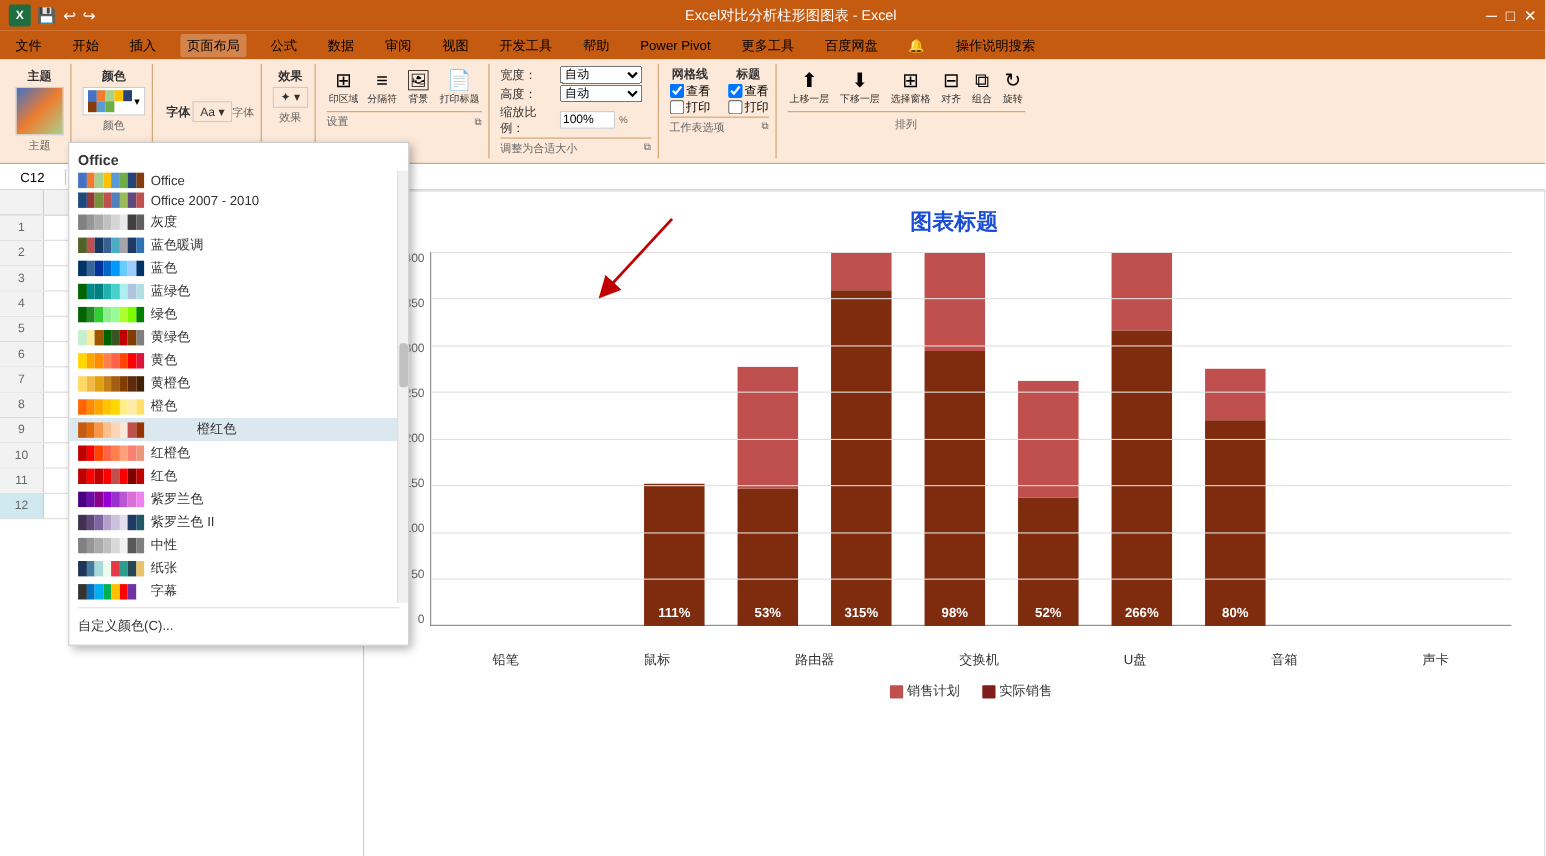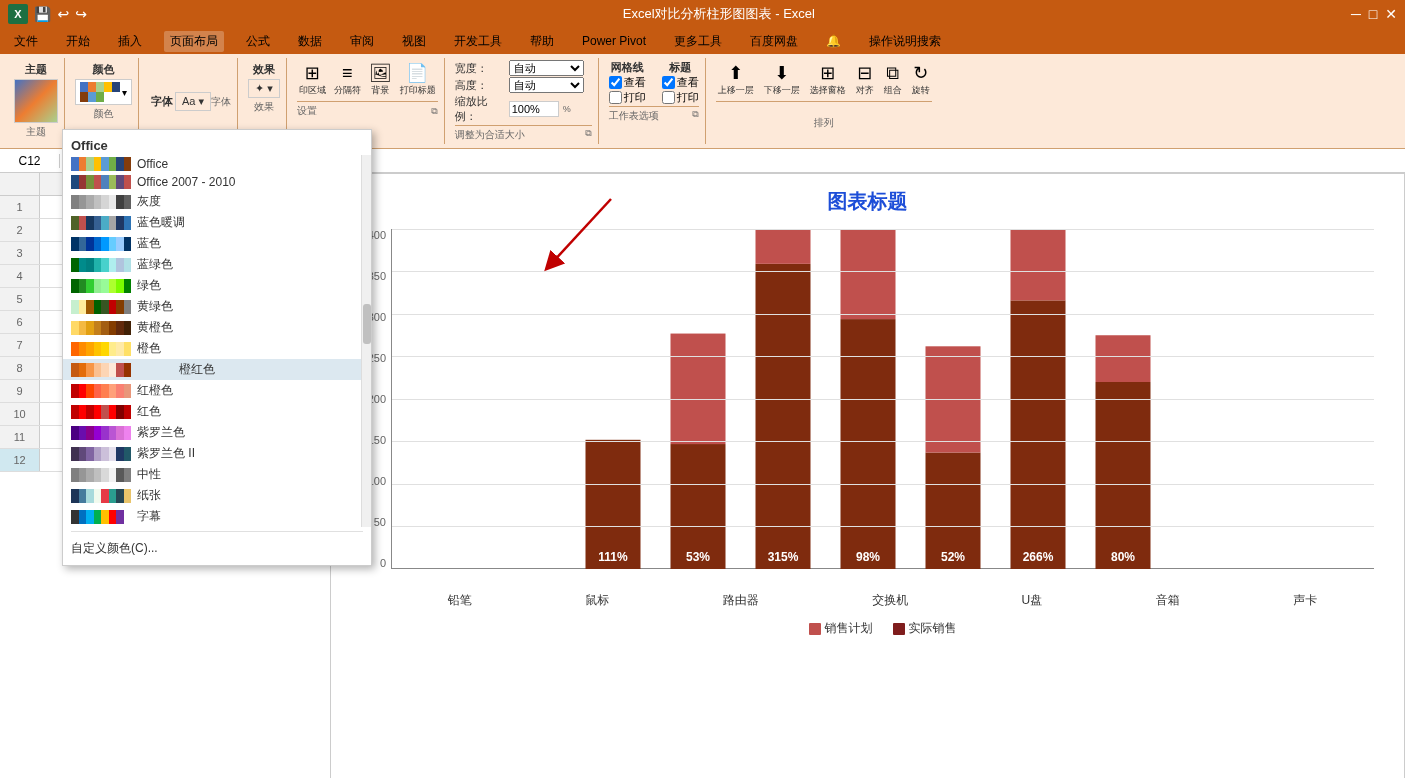--- a/index.html
+++ b/index.html
@@ -342,21 +342,21 @@
       </div>
       <div style="display:flex;flex-direction:column;align-items:center;cursor:pointer;padding:2px;">
         <div style="font-size:18px;">⧉</div>
         <div style="font-size:9px;color:#333;">组合</div>
       </div>
       <div style="display:flex;flex-direction:column;align-items:center;cursor:pointer;padding:2px;">
         <div style="font-size:18px;">↻</div>
         <div style="font-size:9px;color:#333;">旋转</div>
       </div>
     </div>
-    <div style="font-size:10px;color:#666;border-top:1px solid #d0a070;padding-top:14px;text-align:center;">排列</div>
+    <div style="font-size:10px;color:#666;border-top:1px solid #d0a070;padding-top:4px;text-align:center;">排列</div>
   </div>
 
   <div class="dropdown-overlay">
     <div class="dropdown-header">Office</div>
     <div style="position:relative;overflow-y:auto;max-height:490px;">
 
       <div style="position:absolute;right:0;top:0;width:10px;height:100%;background:#f0f0f0;border-left:1px solid #ddd;">
         <div style="position:absolute;top:40%;width:8px;height:40px;background:#c0c0c0;border-radius:3px;left:1px;"></div>
       </div>
       <ul class="theme-list" id="theme-list">
@@ -456,20 +456,33 @@
               <div class="theme-swatch-cell" style="background: rgb(198, 239, 206);"></div>
               <div class="theme-swatch-cell" style="background: rgb(255, 235, 156);"></div>
               <div class="theme-swatch-cell" style="background: rgb(156, 87, 0);"></div>
               <div class="theme-swatch-cell" style="background: rgb(0, 97, 0);"></div>
               <div class="theme-swatch-cell" style="background: rgb(55, 86, 35);"></div>
               <div class="theme-swatch-cell" style="background: rgb(192, 0, 0);"></div>
               <div class="theme-swatch-cell" style="background: rgb(131, 60, 0);"></div>
               <div class="theme-swatch-cell" style="background: rgb(127, 127, 127);"></div>
             </div>
             <span class="theme-name">黄绿色</span>
+          </li>
+          <li class="theme-item">
+            <div class="theme-swatch">
+              <div class="theme-swatch-cell" style="background: rgb(255, 215, 0);"></div>
+              <div class="theme-swatch-cell" style="background: rgb(255, 165, 0);"></div>
+              <div class="theme-swatch-cell" style="background: rgb(255, 140, 0);"></div>
+              <div class="theme-swatch-cell" style="background: rgb(255, 127, 80);"></div>
+              <div class="theme-swatch-cell" style="background: rgb(255, 99, 71);"></div>
+              <div class="theme-swatch-cell" style="background: rgb(255, 69, 0);"></div>
+              <div class="theme-swatch-cell" style="background: rgb(255, 0, 0);"></div>
+              <div class="theme-swatch-cell" style="background: rgb(220, 20, 60);"></div>
+            </div>
+            <span class="theme-name">黄色</span>
           </li>
           <li class="theme-item">
             <div class="theme-swatch">
               <div class="theme-swatch-cell" style="background: rgb(255, 217, 102);"></div>
               <div class="theme-swatch-cell" style="background: rgb(244, 185, 66);"></div>
               <div class="theme-swatch-cell" style="background: rgb(226, 160, 19);"></div>
               <div class="theme-swatch-cell" style="background: rgb(195, 127, 26);"></div>
               <div class="theme-swatch-cell" style="background: rgb(163, 94, 18);"></div>
               <div class="theme-swatch-cell" style="background: rgb(131, 60, 0);"></div>
               <div class="theme-swatch-cell" style="background: rgb(98, 42, 12);"></div>

